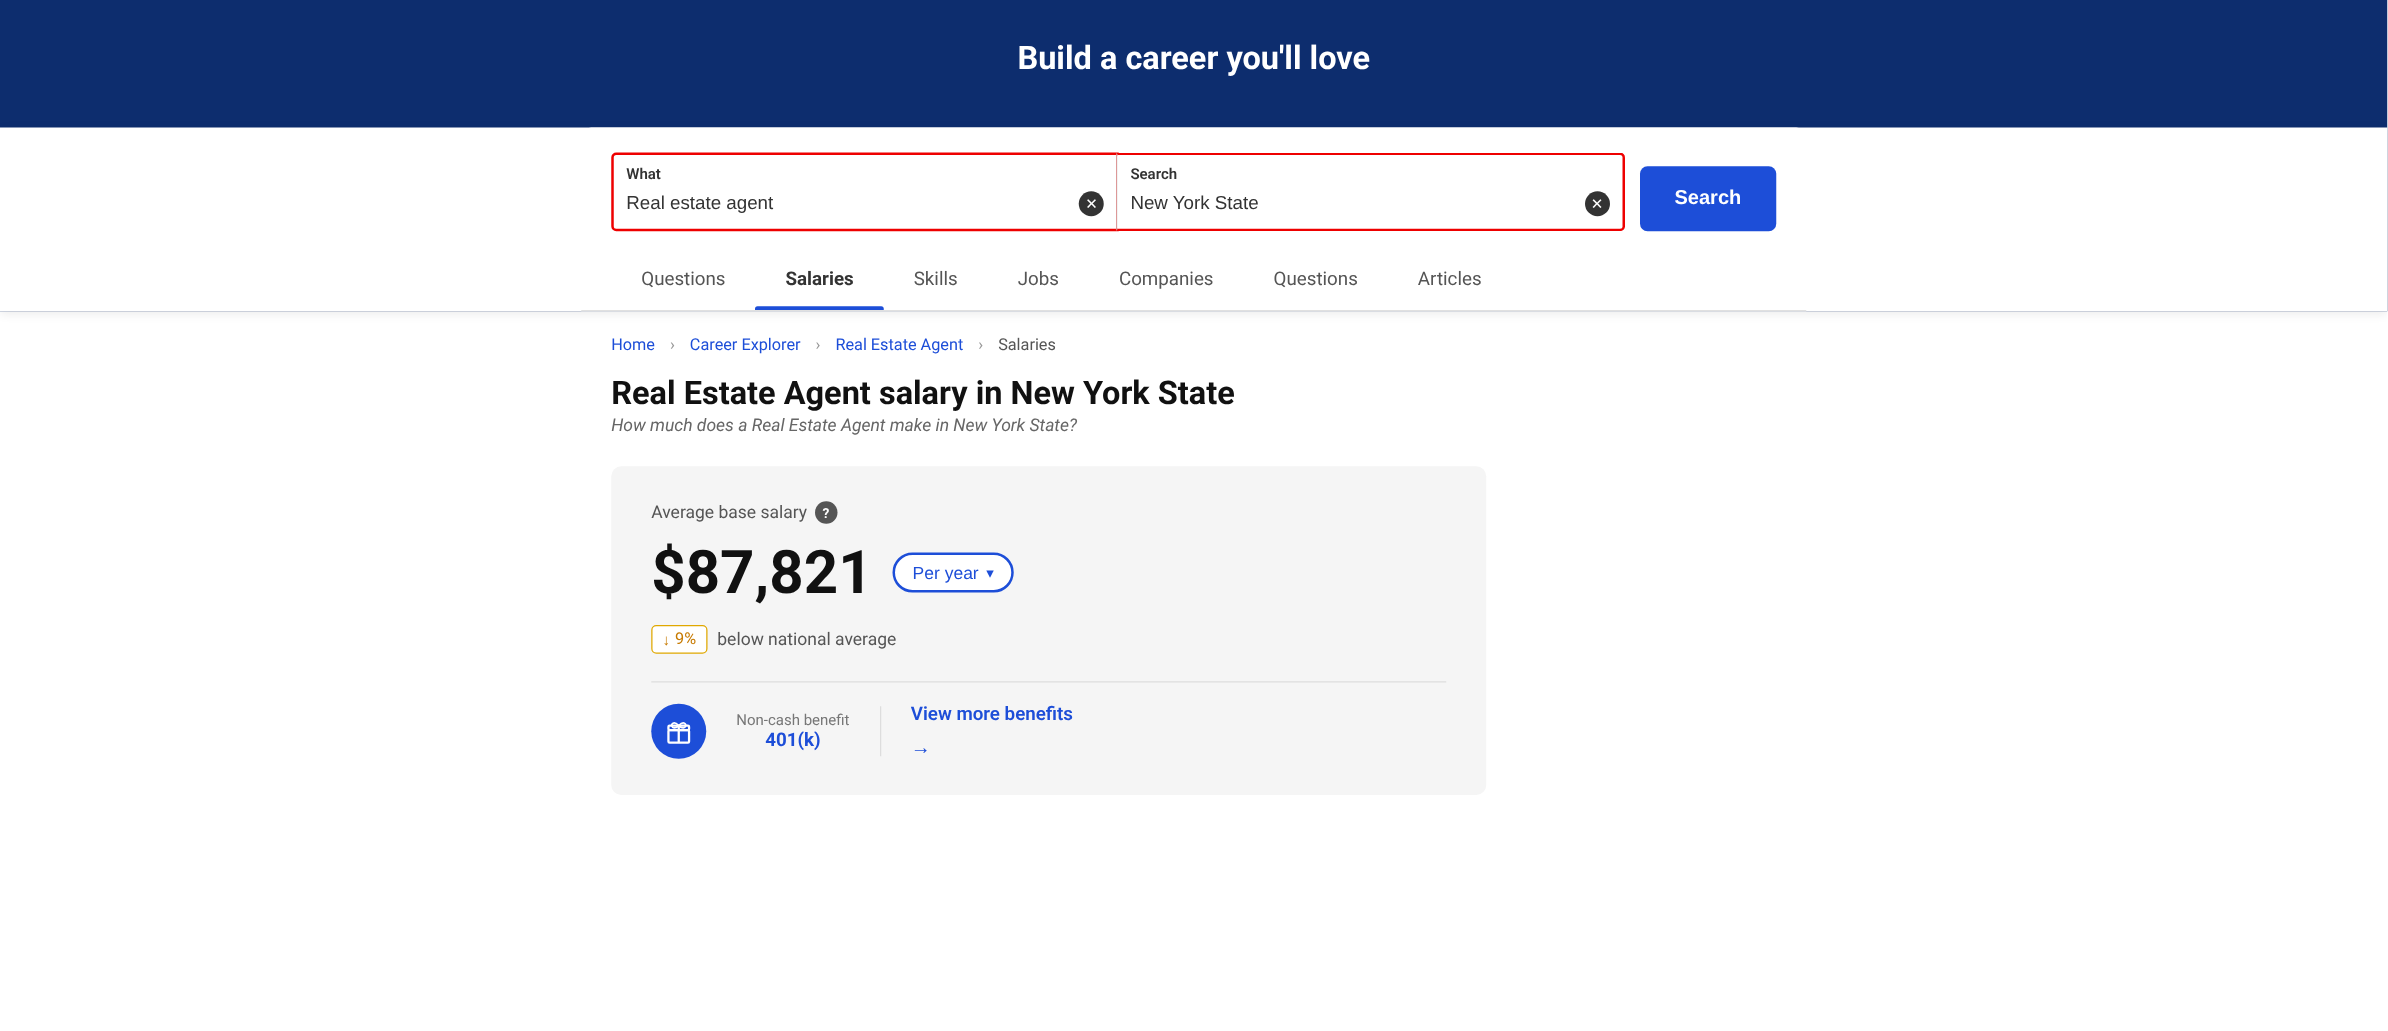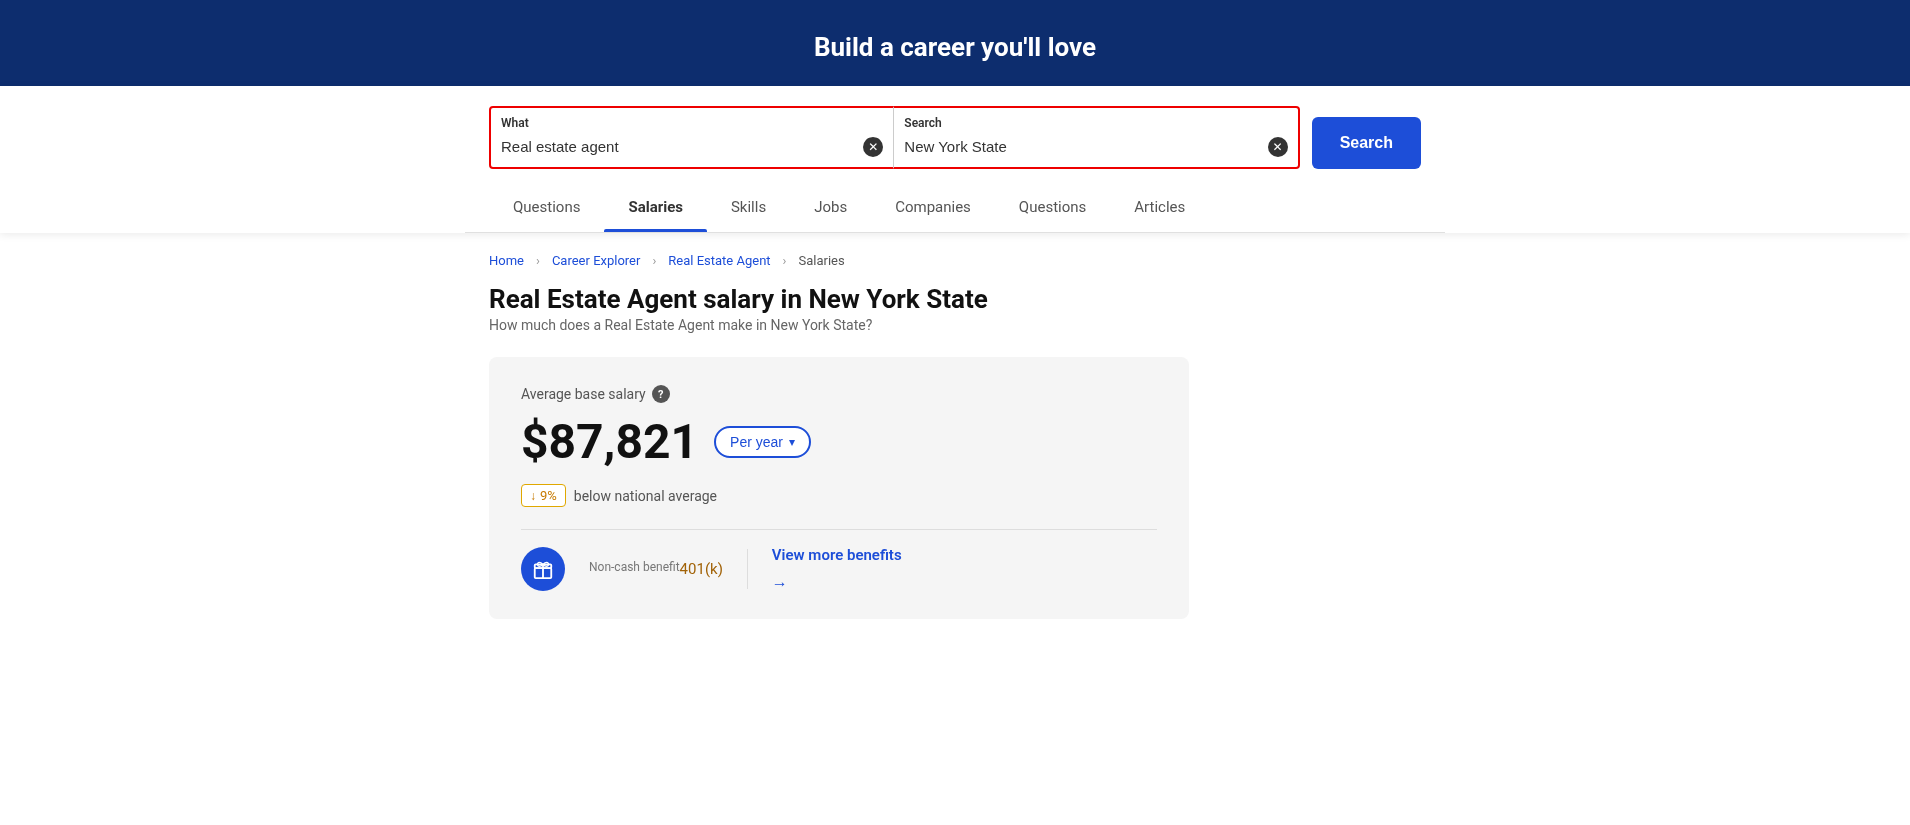--- a/index.html
+++ b/index.html
@@ -10,21 +10,21 @@
       background: #0d2d6e;
       padding: 32px 0 0 0;
       position: relative;
       min-height: 140px;
     }
     .hero-title {
       color: #fff;
       font-size: 26px;
       font-weight: 700;
       text-align: center;
-      margin-bottom: 24px;
+      margin-bottom: 40px;
     }
     .search-card {
       background: #fff;
       border-radius: 8px 8px 0 0;
       max-width: 980px;
       margin: 0 auto;
       padding: 20px 24px 13px 24px;
       position: relative;
       z-index: 2;
     }
@@ -182,20 +182,21 @@
     .page-title {
       font-size: 26px;
       font-weight: 700;
       color: #111;
       margin-bottom: 3px;
     }
     .page-subtitle {
       font-size: 14px;
       color: #666;
       margin-bottom: 24px;
+      font-style: italic;
     }
 
     
     .salary-card {
       background: #f5f5f5;
       border-radius: 8px;
       padding: 28px 32px;
       max-width: 700px;
     }
     .avg-label {
@@ -294,30 +295,31 @@
       align-items: center;
       justify-content: center;
       flex-shrink: 0;
     }
     .benefit-icon-wrap svg {
       width: 22px;
       height: 22px;
     }
     .benefit-info {
       display: flex;
-      flex-direction: row;
+      flex-direction: column;
+      align-items: center;
     }
     .benefit-label {
       font-size: 12px;
       color: #777;
     }
     .benefit-value {
       font-size: 15px;
-      font-weight: 400;
-      color: #a16207;
+      font-weight: 700;
+      color: #1d4ed8;
     }
     .benefit-divider {
       width: 1px;
       height: 40px;
       background: #ddd;
     }
     .view-benefits-link {
       display: flex;
       gap: 8px;
       font-size: 15px;

